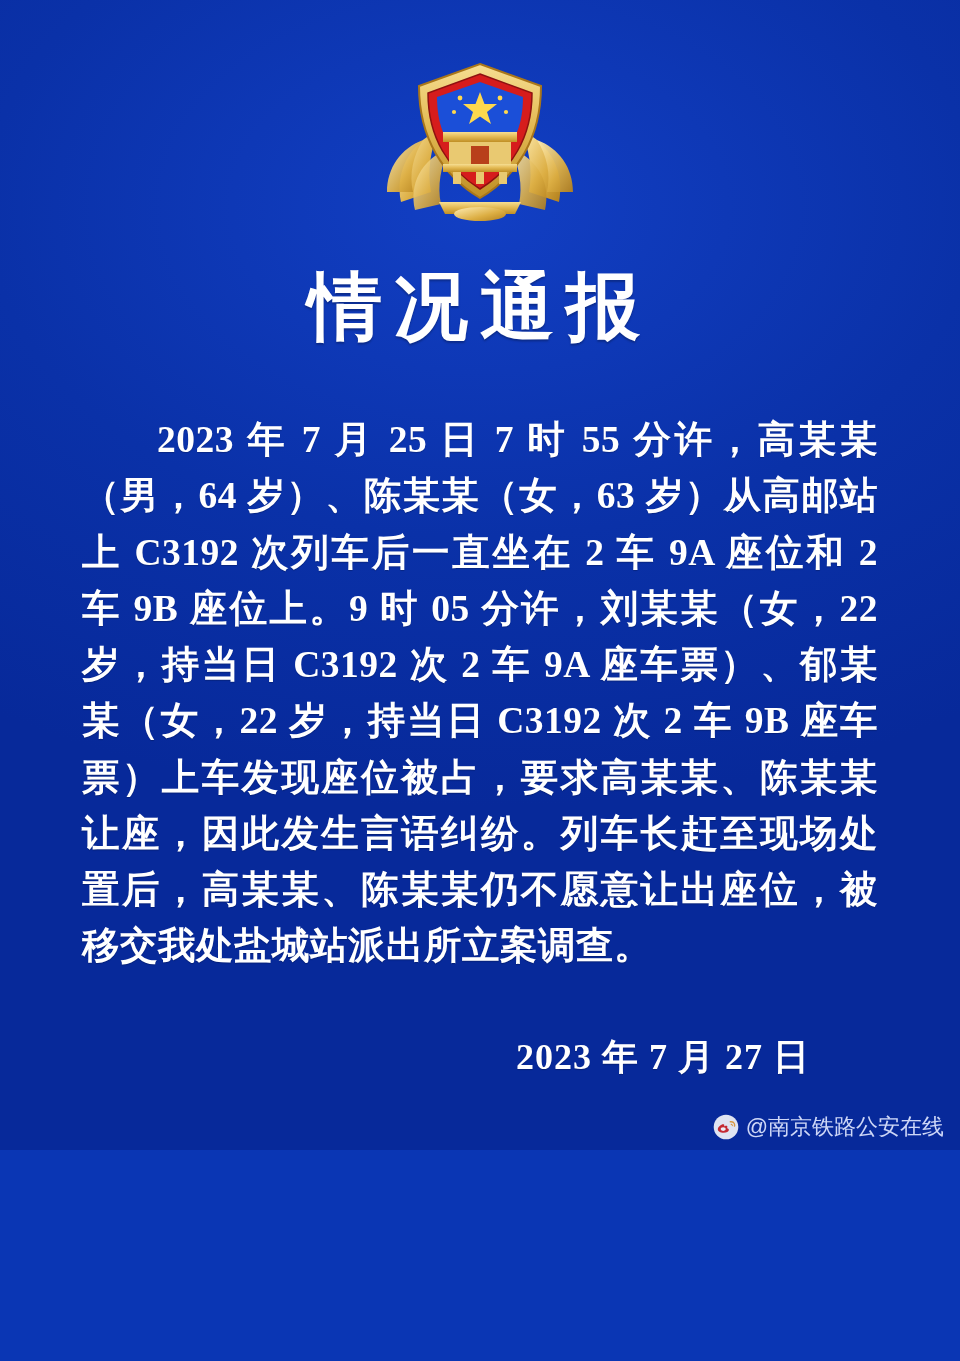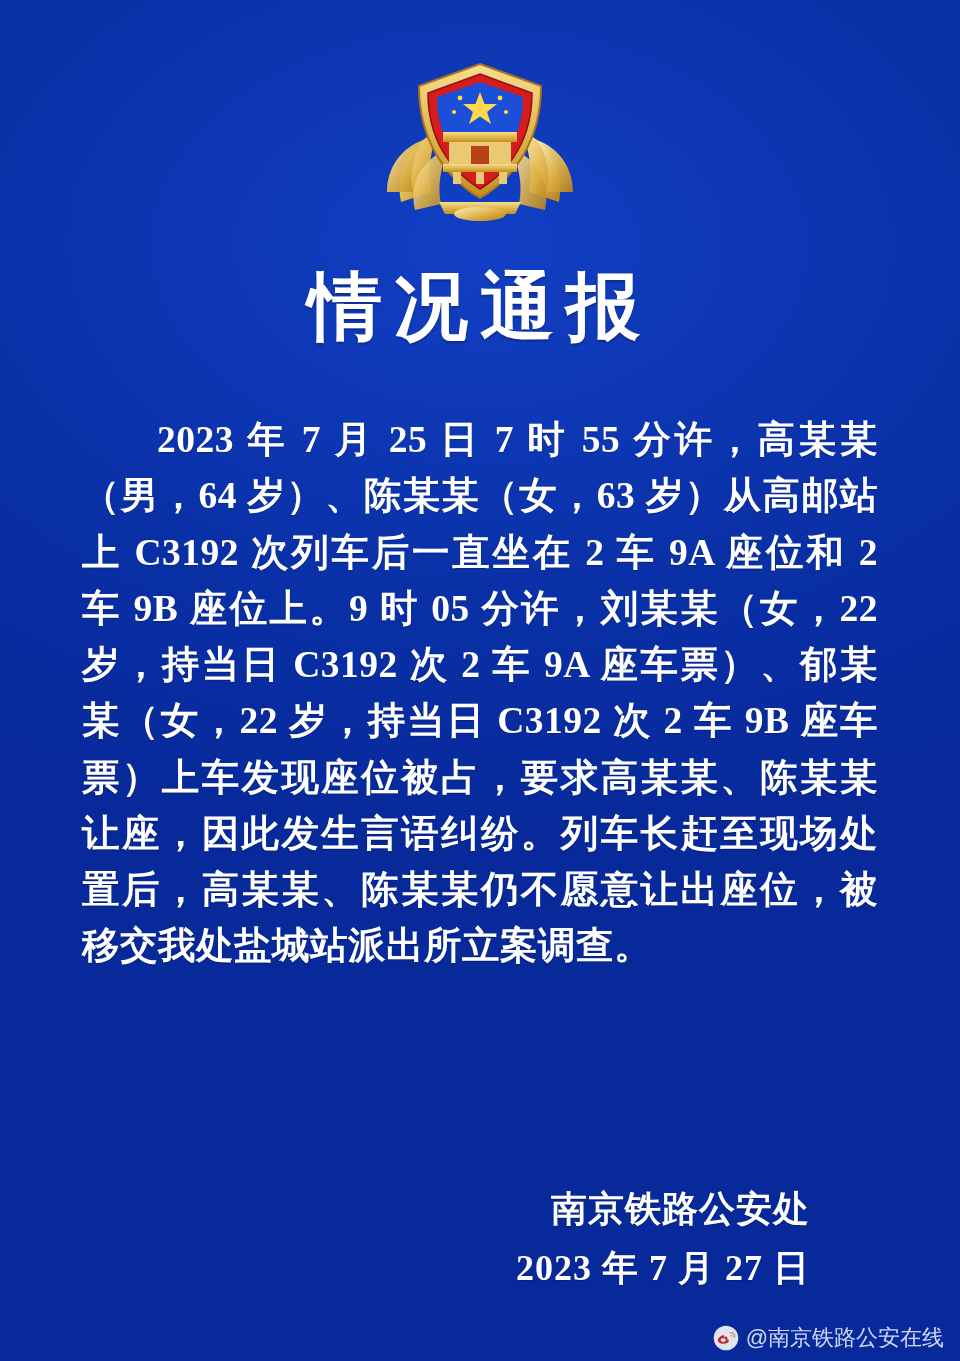--- a/index.html
+++ b/index.html
@@ -11,21 +11,21 @@
     height: 1361px;
     background: #0a36b4;
     font-family: "Liberation Serif", "DejaVu Serif", serif;
     color: #ffffff;
     overflow: hidden;
     position: relative;
   }
   .page {
     position: relative;
     width: 960px;
-    height: 1361px;
+    height: 1150px;
     box-sizing: border-box;
     background:
       radial-gradient(ellipse 900px 600px at 50% 18%, #123fc4 0%, #0a31a8 55%, #07299a 100%),
       #0a31a8;
     display: flex;
     flex-direction: column;
     align-items: center;
   }
 
   
@@ -160,21 +160,20 @@
     </svg>
   </div>
 
   <div class="doc-title">情况通报</div>
 
   <div class="body-block">
     <p class="para">2023 年 7 月 25 日 7 时 55 分许，高某某（男，64 岁）、陈某某（女，63 岁）从高邮站上 C3192 次列车后一直坐在 2 车 9A 座位和 2 车 9B 座位上。9 时 05 分许，刘某某（女，22 岁，持当日 C3192 次 2 车 9A 座车票）、郁某某（女，22 岁，持当日 C3192 次 2 车 9B 座车票）上车发现座位被占，要求高某某、陈某某让座，因此发生言语纠纷。列车长赶至现场处置后，高某某、陈某某仍不愿意让出座位，被移交我处盐城站派出所立案调查。</p>
   </div>
 
   <div class="signature">
-    <div>南京铁路公安处</div>
     <div>2023 年 7 月 27 日</div>
   </div>
 
   <div class="watermark">
     <span class="weibo-icon">
       <svg viewBox="0 0 26 26" xmlns="http://www.w3.org/2000/svg">
         <circle cx="13" cy="13" r="12.3" fill="#ffffff" opacity=".95"></circle>
         <path d="M10.6 18.8c-3.2 0-5.8-1.6-5.8-3.6 0-1.1.7-2.3 1.9-3.3 1.6-1.3 3.5-1.9 4.3-1.3.4.3.4.8.2 1.4-.1.3.3.2.3.2 1.3-.5 2.4-.6 2.8.1.2.4.1 1-.2 1.6-.1.3 0 .3.2.4 1 .3 1.6.9 1.6 1.7 0 1.5-2.4 2.8-5.3 2.8z" fill="#d52b2b"></path>
         <path d="M19.1 10.2c-.3-.3-.7-.4-1.1-.3-.3.1-.5.4-.4.7.1.3.4.5.7.4.2 0 .3 0 .4.1.1.1.1.3.1.4-.1.3.1.6.4.7.3.1.6-.1.7-.4.1-.6 0-1.2-.8-1.6z" fill="#e8a33d"></path>
         <path d="M21.1 8.1c-1-1-2.5-1.4-3.9-1.1-.4.1-.7.5-.6.9.1.4.5.7.9.6 1-.2 2 .1 2.7.8.7.7.9 1.7.6 2.6-.1.4.1.8.5.9.4.1.8-.1.9-.5.4-1.4 0-2.9-1.1-4z" fill="#e8a33d"></path>

